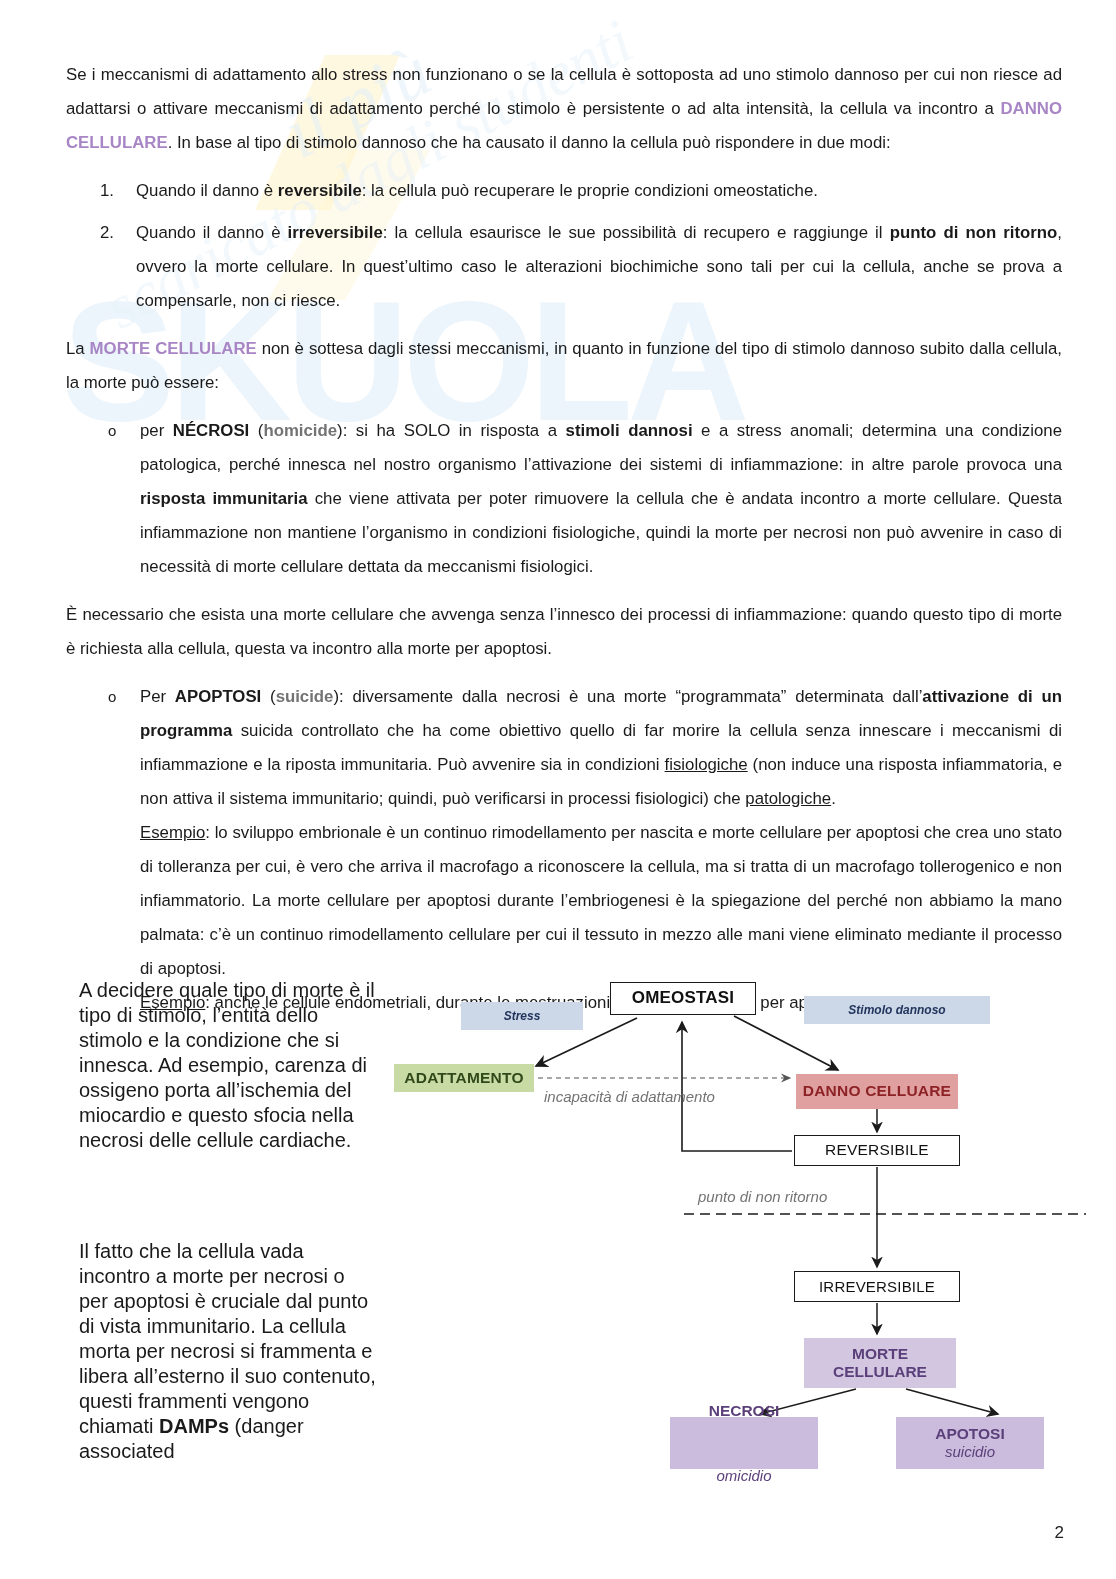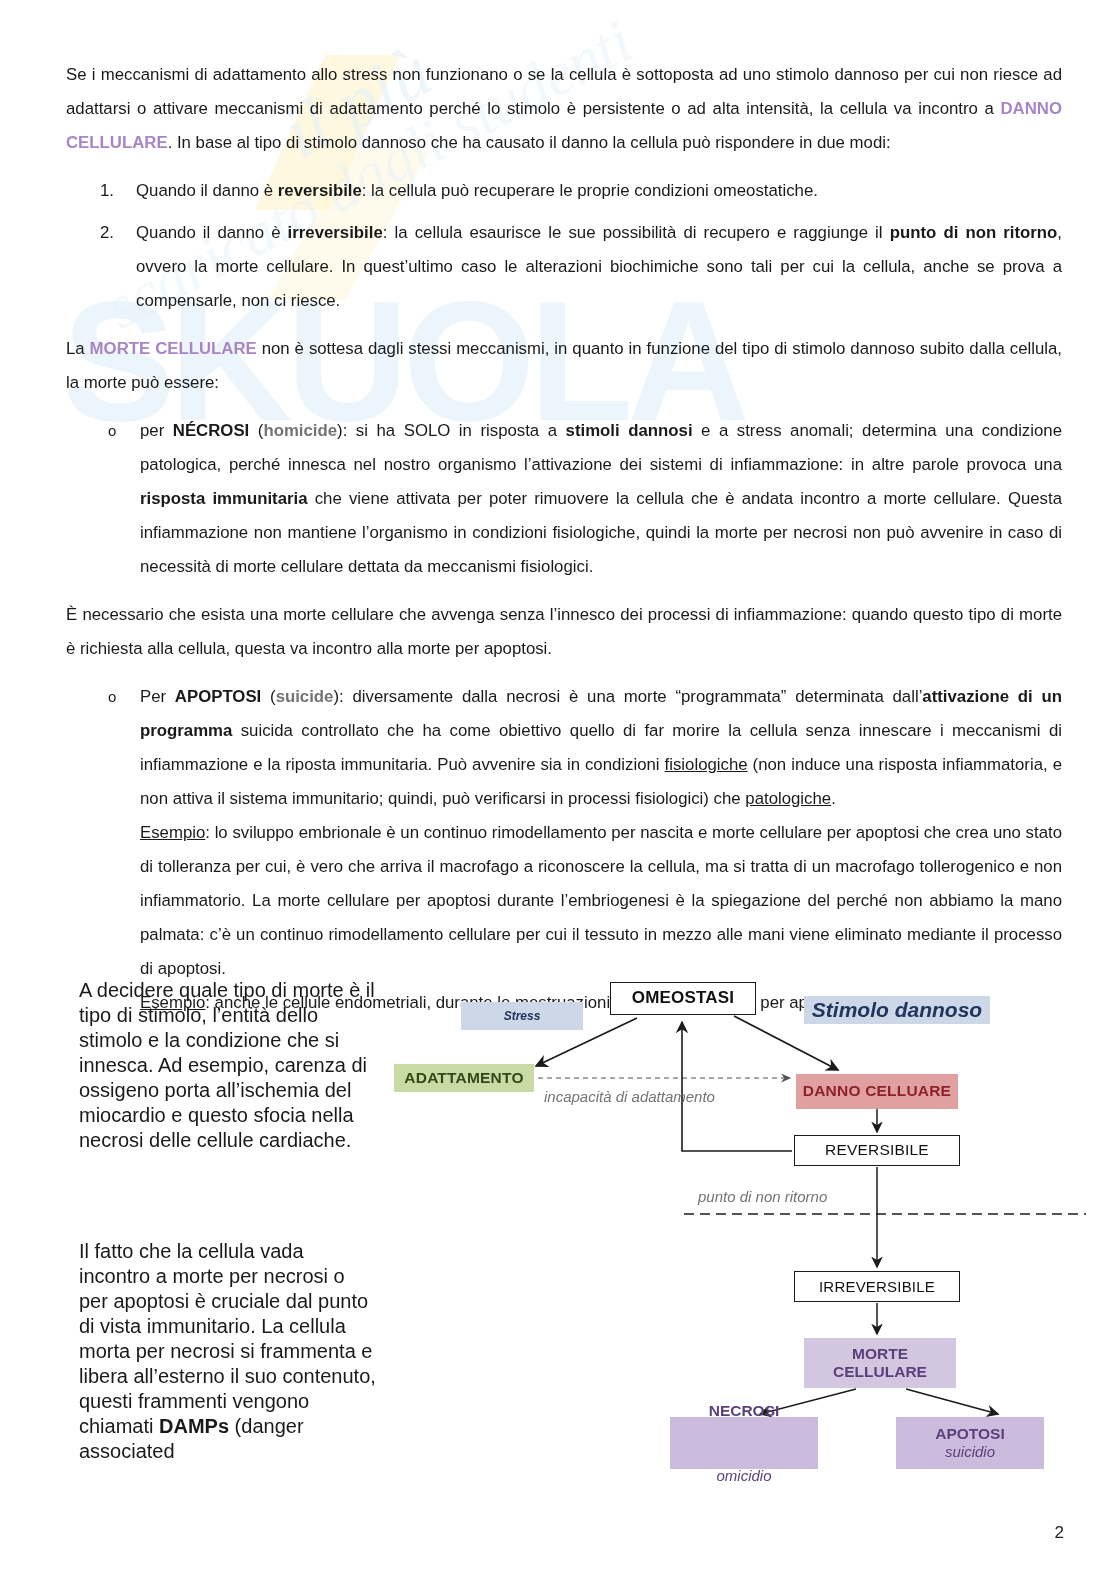--- a/index.html
+++ b/index.html
@@ -140,21 +140,21 @@
     letter-spacing: 0.2px;
   }
   .dbox.stress {
     left: 75px; top: 36px; width: 122px; height: 28px;
     background: #ccd7e8; color: #22355c;
     font-weight: bold; font-style: italic; font-size: 12px;
   }
   .dbox.stimolo {
     left: 418px; top: 30px; width: 186px; height: 28px;
     background: #ccd7e8; color: #22355c;
-    font-weight: bold; font-style: italic; font-size: 21px;
+    font-weight: bold; font-style: italic; font-size: 12px;
   }
   .dbox.adattamento {
     left: 8px; top: 98px; width: 140px; height: 28px;
     background: #c8dba5; color: #31491a;
     font-weight: bold; font-size: 15.5px; letter-spacing: .2px; text-align: right;
   }
   .dbox.danno {
     left: 410px; top: 108px; width: 162px; height: 35px;
     background: #e0a0a0; color: #8d2226;
     font-weight: bold; font-size: 15.5px; letter-spacing: .2px;

